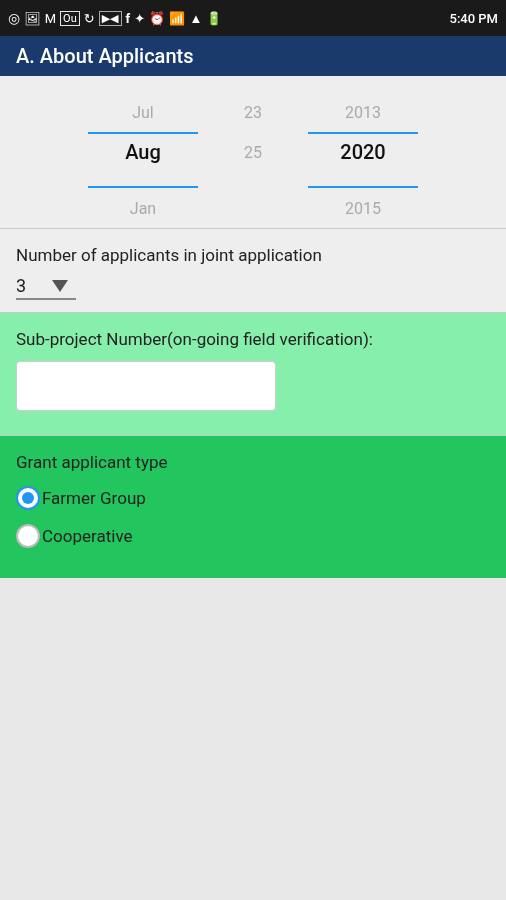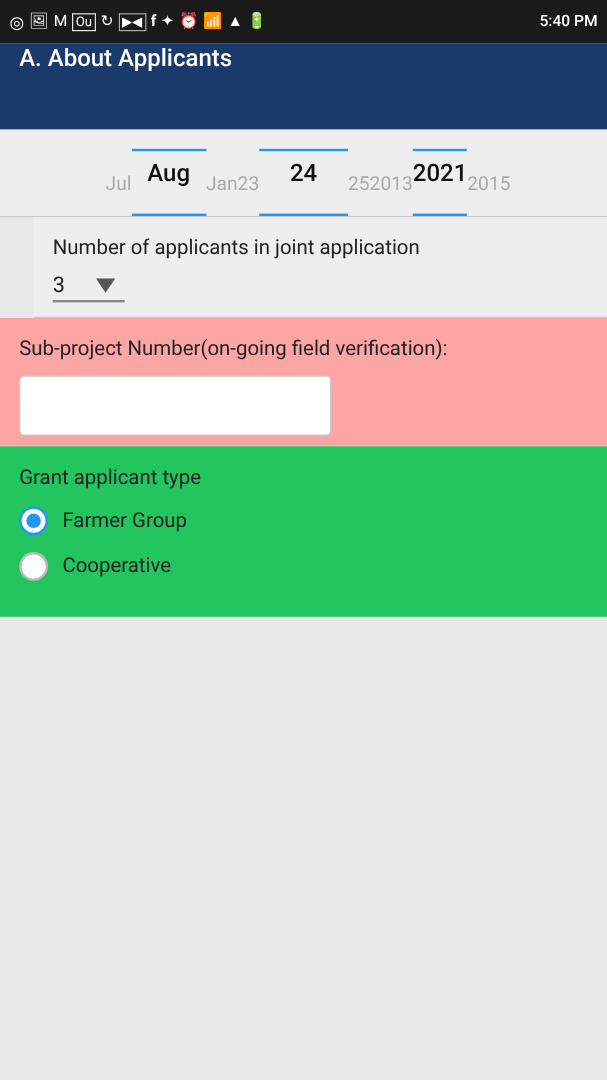--- a/index.html
+++ b/index.html
@@ -40,24 +40,24 @@
       display: flex;
       align-items: center;
       gap: 4px;
       font-size: 13px;
       font-weight: 500;
     }
 
     
     .header {
       width: 506px;
-      height: 72px;
+      height: 40px;
       background: #1a3a6b;
       display: flex;
-      align-items: flex-start;
+      align-items: center;
       padding: 0 16px;
     }
 
     .header-title {
       color: white;
       font-size: 20px;
       font-weight: 500;
     }
 
     
@@ -72,21 +72,20 @@
       color: #222;
       font-weight: 400;
       margin-bottom: 12px;
     }
 
     
     .spinner-section {
       background: #eeeeee;
       padding: 16px 16px 12px 16px;
       border-bottom: 1px solid #c8c8c8;
-      margin-left: 28px;
     }
 
     .spinner-label {
       font-size: 17px;
       color: #222;
       font-weight: 400;
       margin-bottom: 10px;
     }
 
     .spinner-value {
@@ -113,22 +112,22 @@
 
     .spinner-underline {
       width: 60px;
       height: 1.5px;
       background: #888;
       margin-top: 2px;
     }
 
     
     .subproject-section {
-      background: #fca5a5;
-      padding: 16px 16px 8px 16px;
+      background: #86efac;
+      padding: 16px 16px 24px 16px;
       border-bottom: 1px solid #c8c8c8;
     }
 
     .subproject-label {
       font-size: 17px;
       color: #222;
       font-weight: 400;
       margin-bottom: 12px;
     }
 
@@ -152,21 +151,21 @@
     .grant-label {
       font-size: 17px;
       color: #222;
       font-weight: 400;
       margin-bottom: 14px;
     }
 
     .radio-item {
       display: flex;
       align-items: center;
-      gap: 12px;
+      gap: 2px;
       margin-bottom: 14px;
     }
 
     .radio-circle {
       width: 24px;
       height: 24px;
       border-radius: 50%;
       border: 2px solid #bbb;
       display: flex;
       align-items: center;
@@ -194,22 +193,21 @@
     
     .date-picker-wrapper {
       background: #eeeeee;
       position: relative;
       display: flex;
       justify-content: center;
     }
 
     .date-col-wrap {
       display: flex;
-      flex-direction: row;
-      align-items: center;
+      flex-direction: column;
       width: 110px;
     }
 
     .date-inactive {
       height: 40px;
       display: flex;
       align-items: center;
       justify-content: center;
       color: #aaa;
       font-size: 16px;
@@ -262,27 +260,26 @@
   <div class="date-picker-wrapper">
 
     <div class="date-col-wrap">
       <div class="date-inactive">Jul</div>
       <div class="date-active">Aug</div>
       <div class="date-inactive">Jan</div>
     </div>
 
     <div class="date-col-wrap">
       <div class="date-inactive">23</div>
-      <div class="date-active">24</div>
       <div class="date-inactive">25</div>
     </div>
 
     <div class="date-col-wrap">
       <div class="date-inactive">2013</div>
-      <div class="date-active">2021</div>
+      <div class="date-active">2020</div>
       <div class="date-inactive">2015</div>
     </div>
   </div>
 </div>
 
 <div class="spinner-section">
   <div class="spinner-label">Number of applicants in joint application</div>
   <div class="spinner-value">
     <div style="display:flex;flex-direction:column;align-items:flex-start;">
       <div style="display:flex;align-items:center;gap:4px;">

